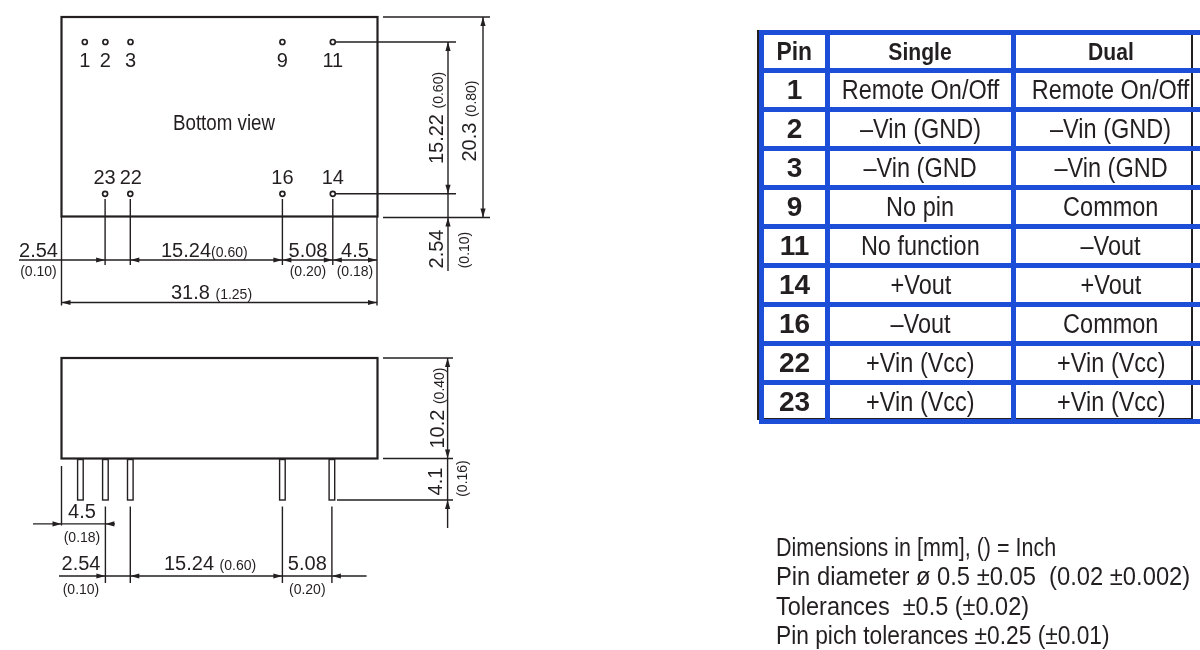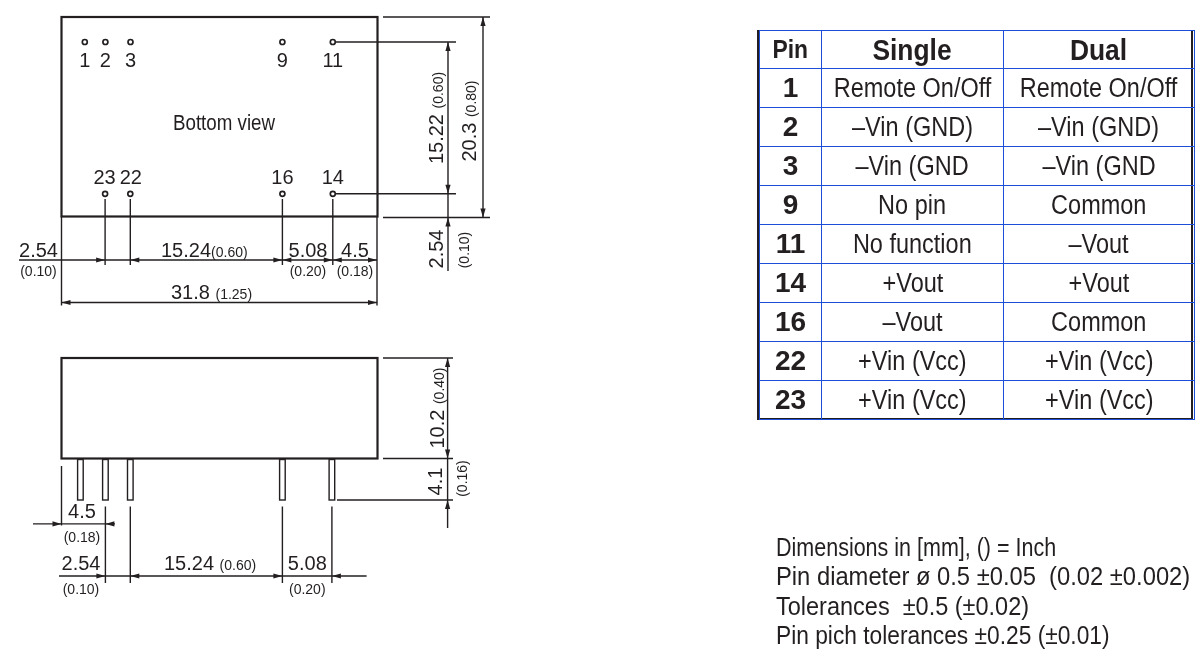--- a/index.html
+++ b/index.html
@@ -5,25 +5,25 @@
   html,body{margin:0;padding:0;background:#ffffff;}
   #page{position:relative;width:1200px;height:650px;background:#fff;overflow:hidden;
         font-family:"Liberation Sans", sans-serif;color:#231f20;}
   #draw{position:absolute;left:0;top:0;}
   .tbl{position:absolute;left:757px;top:30px;width:436px;}
   .hdr{box-sizing:border-box;height:50px;background:#871d4e;position:relative;}
   .hdr span{position:absolute;top:50%;left:185px;transform:translate(-50%,-53%) scaleX(0.85);
             color:#fff;font-weight:bold;font-size:33px;white-space:nowrap;}
   .bw{box-sizing:border-box;width:436px;height:390px;border:2px solid #231f20;border-top:none;}
   table{border-collapse:collapse;width:432px;table-layout:fixed;}
-  td{border:1px solid #1d4ed8;text-align:center;vertical-align:middle;padding:0;overflow:hidden;}
+  td{border:5px solid #1d4ed8;text-align:center;vertical-align:middle;padding:0;overflow:hidden;}
   .c1{width:61px;font-weight:bold;font-size:28px;}
   .c2{width:181px;}
   .c3{width:190px;}
-  .hrow td{font-weight:bold;font-size:30px;}
+  .hrow td{font-weight:bold;font-size:24px;}
   .hrow td span{display:inline-block;transform:scaleX(0.88);white-space:nowrap;}
   .drow td.c2 span,.drow td.c3 span{display:inline-block;font-size:27px;transform:scaleX(0.87);white-space:nowrap;}
   .notes{position:absolute;left:776px;top:533px;font-size:25px;line-height:29.4px;white-space:nowrap;}
   .notes div{transform-origin:0 50%;}
 </style>
 </head>
 <body>
 <div id="page">
   <svg id="draw" width="520" height="650" viewBox="0 0 520 650">
 <rect x="61.5" y="17" width="316" height="199.5" fill="#fff" stroke="#231f20" stroke-width="2.2"></rect>

